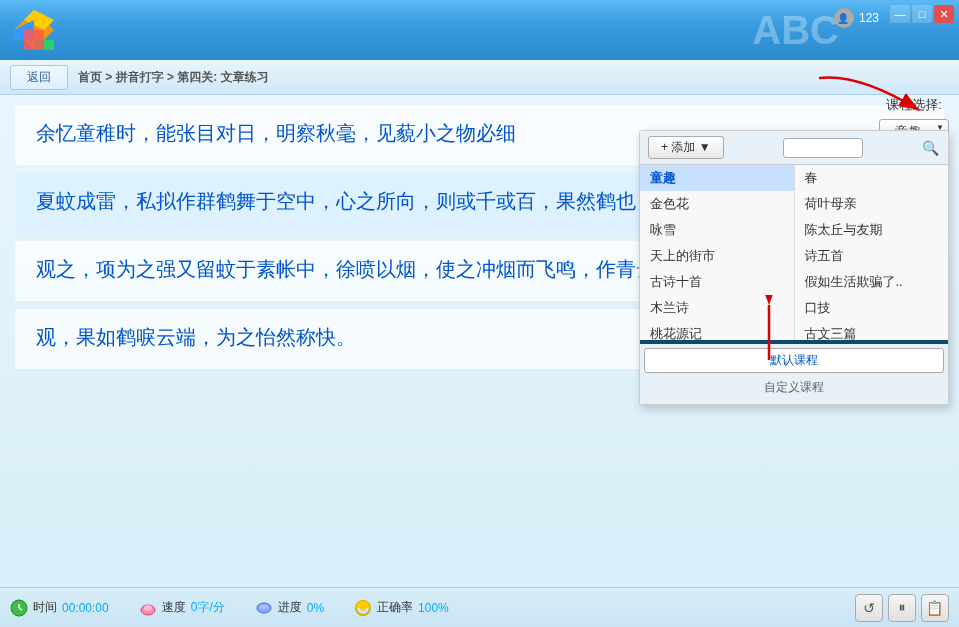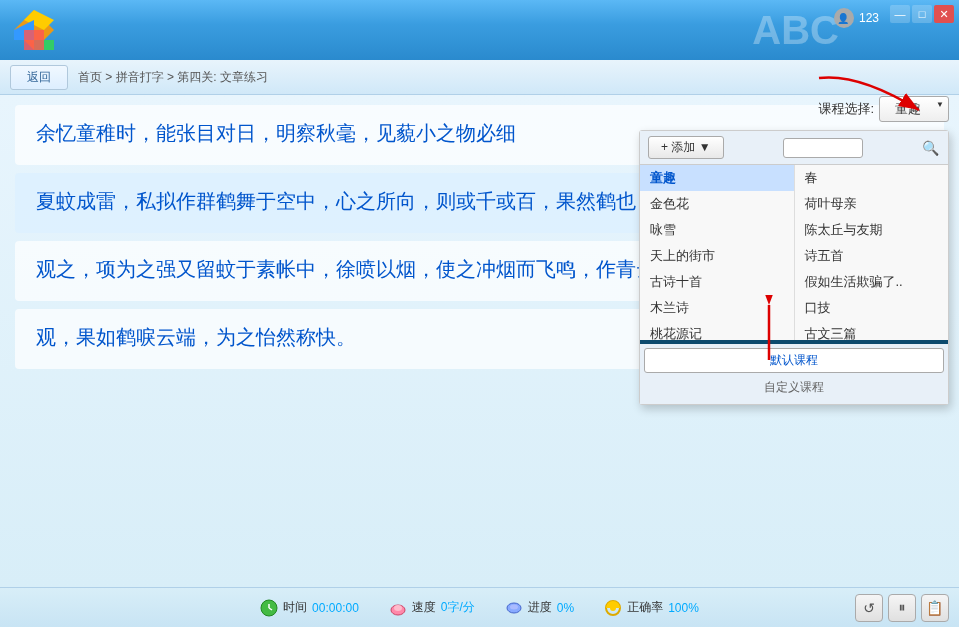--- a/index.html
+++ b/index.html
@@ -106,31 +106,32 @@
       padding: 3px 16px;
       font-size: 12px;
       color: #336699;
       cursor: pointer;
       margin-right: 10px;
     }
     .breadcrumb {
       font-size: 12px;
       color: #336699;
     }
-    .breadcrumb span { color: #555; }
+    .breadcrumb span { color: #555; font-weight: bold; }
 
     
     .course-selector-bar {
       position: absolute;
       right: 10px;
       top: 96px;
       display: flex;
       align-items: center;
       gap: 5px;
       z-index: 100;
+      flex-direction: column;
     }
     .course-label {
       font-size: 13px;
       color: #333;
     }
     .course-dropdown-btn {
       border: 1px solid #aaa;
       background: linear-gradient(180deg, #fff, #eee);
       border-radius: 3px;
       padding: 3px 20px 3px 8px;
@@ -174,21 +175,21 @@
     .status-bar {
       position: absolute;
       bottom: 0;
       left: 0;
       right: 0;
       height: 40px;
       background: linear-gradient(180deg, #d8eef8, #c8e4f4);
       border-top: 1px solid #b0d0e8;
       display: flex;
       align-items: center;
-      justify-content: center;
+      justify-content: flex-start;
       gap: 30px;
       padding: 0 10px;
     }
     .status-item {
       display: flex;
       align-items: center;
       gap: 5px;
       font-size: 12px;
       color: #333;
     }

